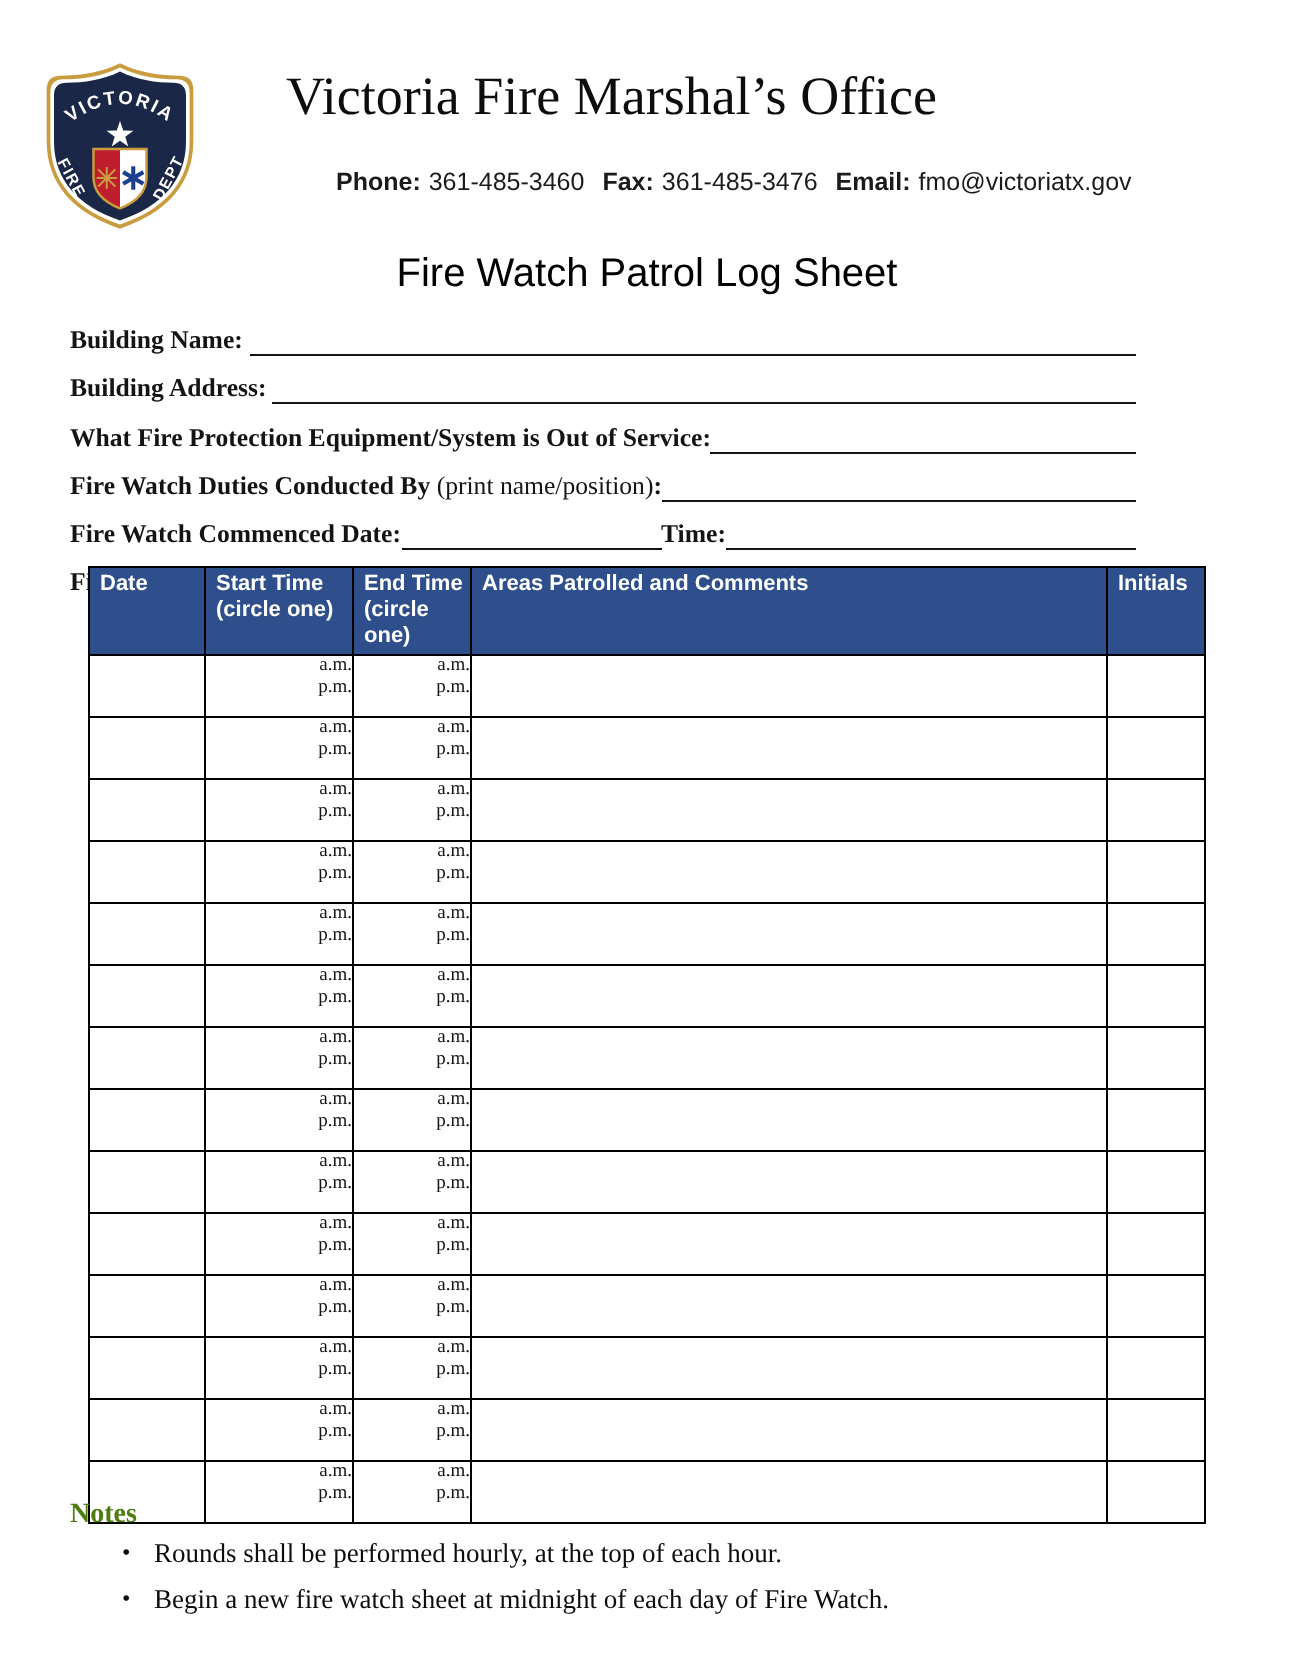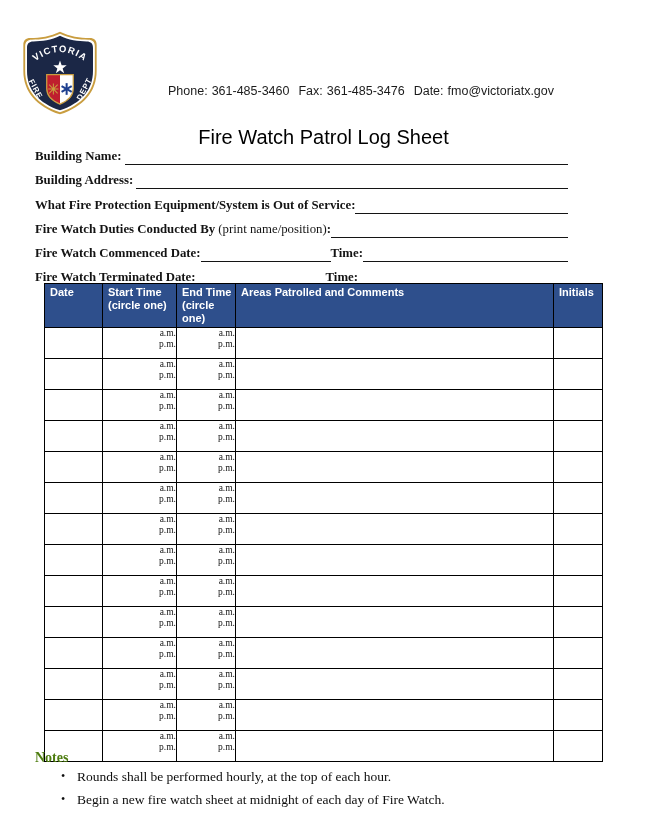--- a/index.html
+++ b/index.html
@@ -16,35 +16,35 @@
     font-family:"Liberation Serif", serif; font-size:27px; font-weight:400; color:#0d0d0d;
   }
   .org-address {
     position:absolute; left:236px; top:67px; white-space:pre;
     font-family:"Liberation Sans", sans-serif; font-size:12.5px; color:#1b1b1b;
   }
   .org-contact {
     position:absolute; left:168px; top:84px; white-space:nowrap;
     font-family:"Liberation Sans", sans-serif; font-size:12.5px; color:#1b1b1b;
   }
-  .org-contact .lbl { font-weight:400; margin-right:4px;margin-top:20px; }
+  .org-contact .lbl { font-weight:700; margin-right:4px;margin-top:20px; }
   .org-contact .val { margin-right:9px; }
   .org-contact .val:last-child { margin-right:0; }
 
   
   .form-title {
     position:absolute; left:0; right:0; top:126px; text-align:center;
     font-family:"Liberation Sans", sans-serif; font-size:20px; font-weight:400; color:#000;
   }
 
   
   .form-line {
     position:absolute; left:35px; width:533px; height:15px;
-    display:flex; align-items:center;
-    font-size:12.8px; font-weight:700; color:#141414; white-space:pre;
+    display:flex; align-items:flex-end;
+    font-size:12.8px; font-weight:700; color:#141414; white-space:pre;margin-top:14px;
   }
   .fl1{top:149px} .fl2{top:173px} .fl3{top:198px} .fl4{top:222px} .fl5{top:246px} .fl6{top:270px}
   .fl6{width:525px}
   .u-flex { flex:1 1 auto; height:100%; border-bottom:1.3px solid #141414; }
   .u-fixed { flex:0 0 130px; height:100%; border-bottom:1.3px solid #141414; }
   .paren { font-weight:400; }
 
   
   .log-table {
     position:absolute; left:44px; top:283px; width:558px;
@@ -101,22 +101,23 @@
     <circle cx="41.5" cy="75.5" r="2" fill="#c99d3f"></circle>
     <g stroke="#1d3f8f" stroke-width="2.6">
       <line x1="58.5" y1="68" x2="58.5" y2="83"></line>
       <line x1="58.5" y1="68" x2="58.5" y2="83" transform="rotate(60 58.5 75.5)"></line>
       <line x1="58.5" y1="68" x2="58.5" y2="83" transform="rotate(-60 58.5 75.5)"></line>
     </g>
     <text x="16" y="77" text-anchor="middle" transform="rotate(62 16 77)" font-family="Liberation Sans, sans-serif" font-size="10" font-weight="bold" letter-spacing="1" fill="#ffffff">FIRE</text>
     <text x="84" y="77" text-anchor="middle" transform="rotate(-62 84 77)" font-family="Liberation Sans, sans-serif" font-size="10" font-weight="bold" letter-spacing="1" fill="#ffffff">DEPT</text>
   </svg>
 
+  <div class="org-title">Victoria Fire Marshal’s Office</div>
   <div class="org-contact">
-    <span class="lbl">Phone:</span><span class="val">361-485-3460</span><span class="lbl">Fax:</span><span class="val">361-485-3476</span><span class="lbl">Date:</span><span class="val">fmo@victoriatx.gov</span>
+    <span class="lbl">Phone:</span><span class="val">361-485-3460</span><span class="lbl">Fax:</span><span class="val">361-485-3476</span><span class="lbl">Email:</span><span class="val">fmo@victoriatx.gov</span>
   </div>
 
   <div class="form-title">Fire Watch Patrol Log Sheet</div>
 
   <div class="form-line fl1">
     <span>Building Name: </span>
     <span class="u-flex"></span>
   </div>
   <div class="form-line fl2">
     <span>Building Address: </span>

